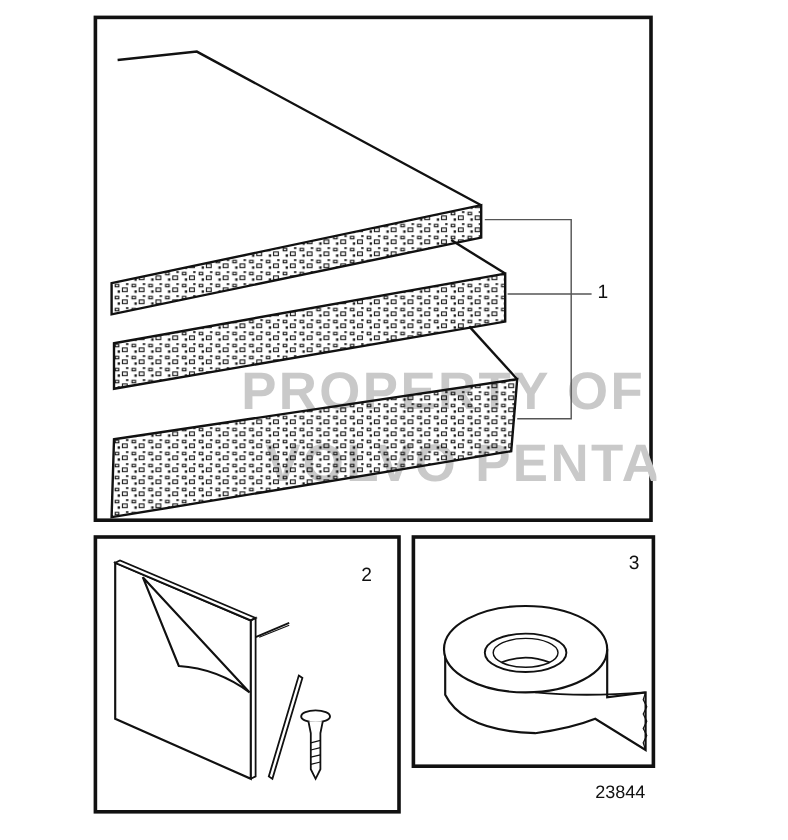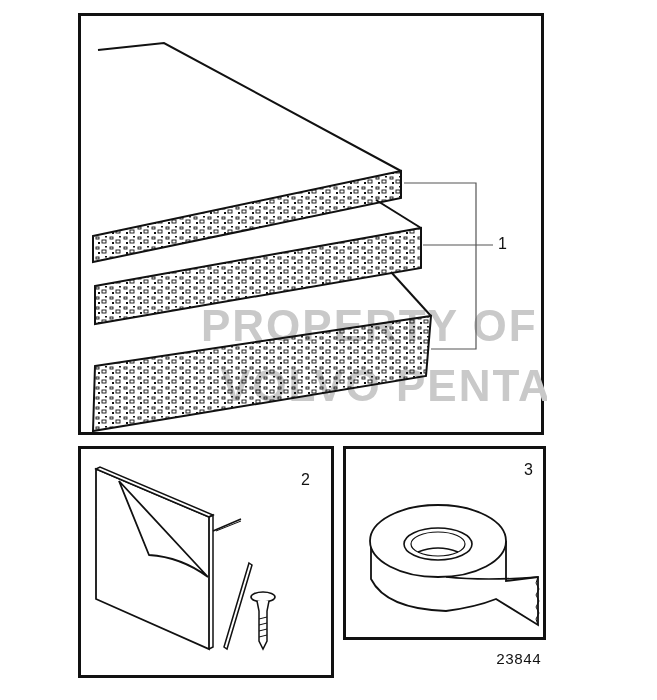--- a/index.html
+++ b/index.html
@@ -3,21 +3,21 @@
 <meta charset="utf-8">
 <style>
   html, body { margin: 0; padding: 0; background: #ffffff; }
   body { width: 657px; height: 700px; position: relative; overflow: hidden;
          font-family: "Liberation Sans", sans-serif; }
   .panel { position: absolute; border: 3px solid #111; box-sizing: border-box; background: #fff; }
   #panel-main { left: 78px; top: 13px; width: 466px; height: 422px; }
   #panel-2 { left: 78px; top: 446px; width: 256px; height: 232px; }
   #panel-3 { left: 343px; top: 446px; width: 203px; height: 194px; }
   .callout { position: absolute; font-size: 16px; color: #111; }
-  #fig-num { position: absolute; left: 496px; top: 652px; font-size: 15px; color: #111; font-family: Liberation Mono, monospace; }
+  #fig-num { position: absolute; left: 496px; top: 652px; font-size: 15px; color: #111; }
   svg { position: absolute; left: 0; top: 0; }
   .wm { fill: #c9c9c9; font-family: "Liberation Sans", sans-serif; font-weight: bold; font-size: 44px; letter-spacing: 2px; }
 </style>
 </head>
 <body>
 
 <div class="panel" id="panel-main">
   <svg width="466" height="422" viewBox="0 0 466 422">
     <defs>
       <pattern id="foam" width="14" height="10" patternUnits="userSpaceOnUse">

